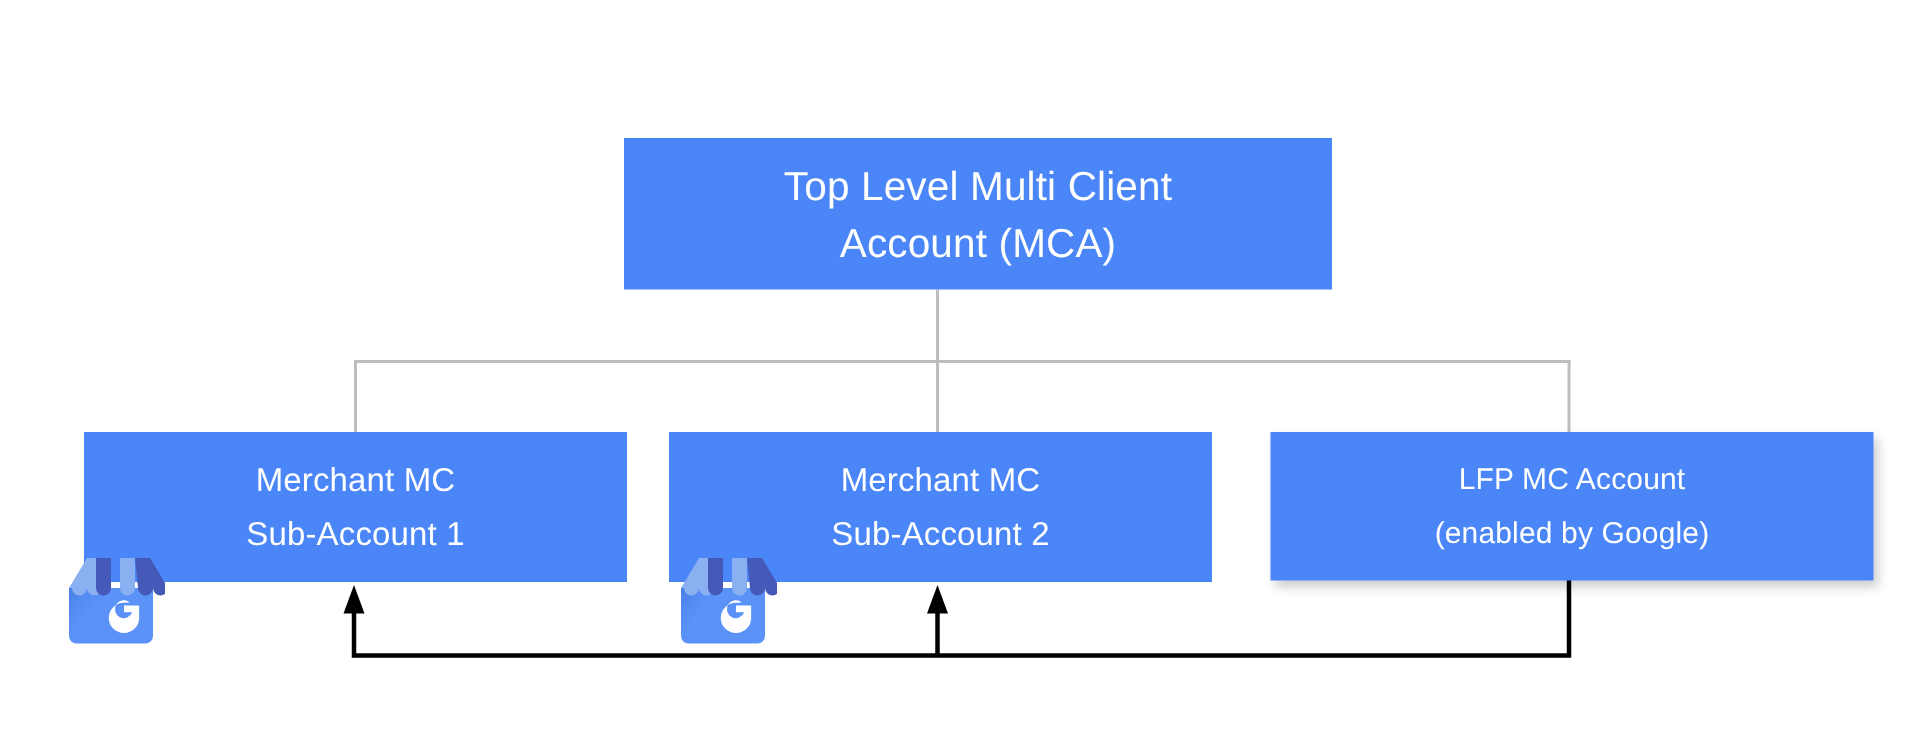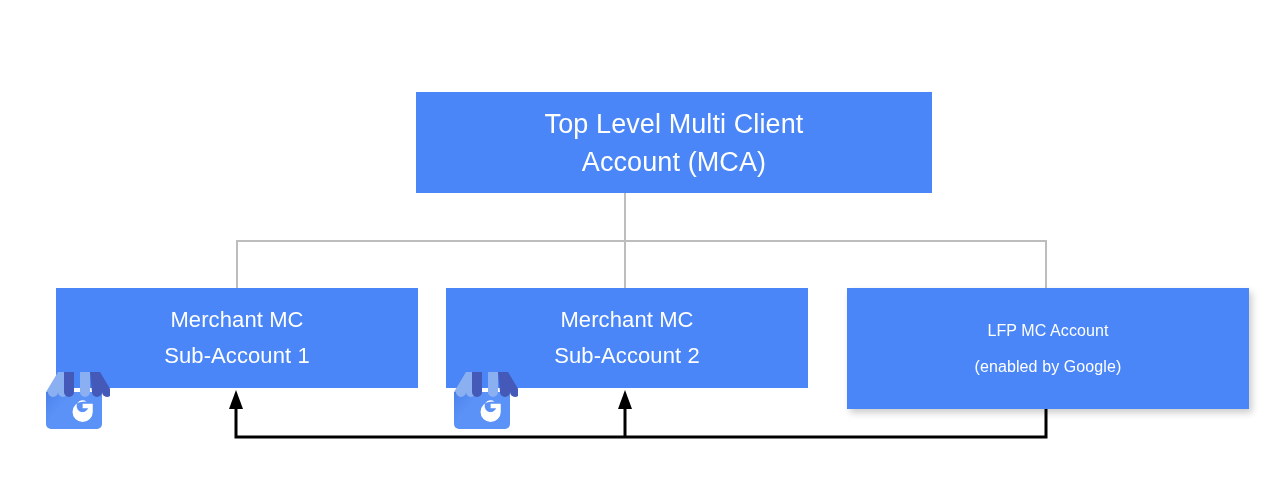--- a/index.html
+++ b/index.html
@@ -30,21 +30,21 @@
     letter-spacing: 0.1px;
   }
   .node .label {
     display: block;
     white-space: pre-line;
     padding: 0 10px;
   }
   #node-mca {
     left: 416px;
     top: 92px;
-    width: 516px;
+    width: 472px;
     height: 101px;
     font-size: 27px;
     line-height: 38px;
     z-index: 3;
     text-align: center;
   }
   #node-sub1 {
     left: 56px;
     top: 288px;
     width: 362px;
@@ -57,22 +57,22 @@
     top: 288px;
     width: 362px;
     height: 100px;
     font-size: 22px;
     z-index: 4;
   }
   #node-lfp {
     left: 847px;
     top: 288px;
     width: 402px;
-    height: 121px;
-    font-size: 16px;
+    height: 99px;
+    font-size: 20px;
     z-index: 3;
     box-shadow: 3px 4px 7px rgba(0,0,0,0.20);
   }
 
   
   .conn {
     position: absolute;
     background: #bdbdbd;
     z-index: 1;
   }

